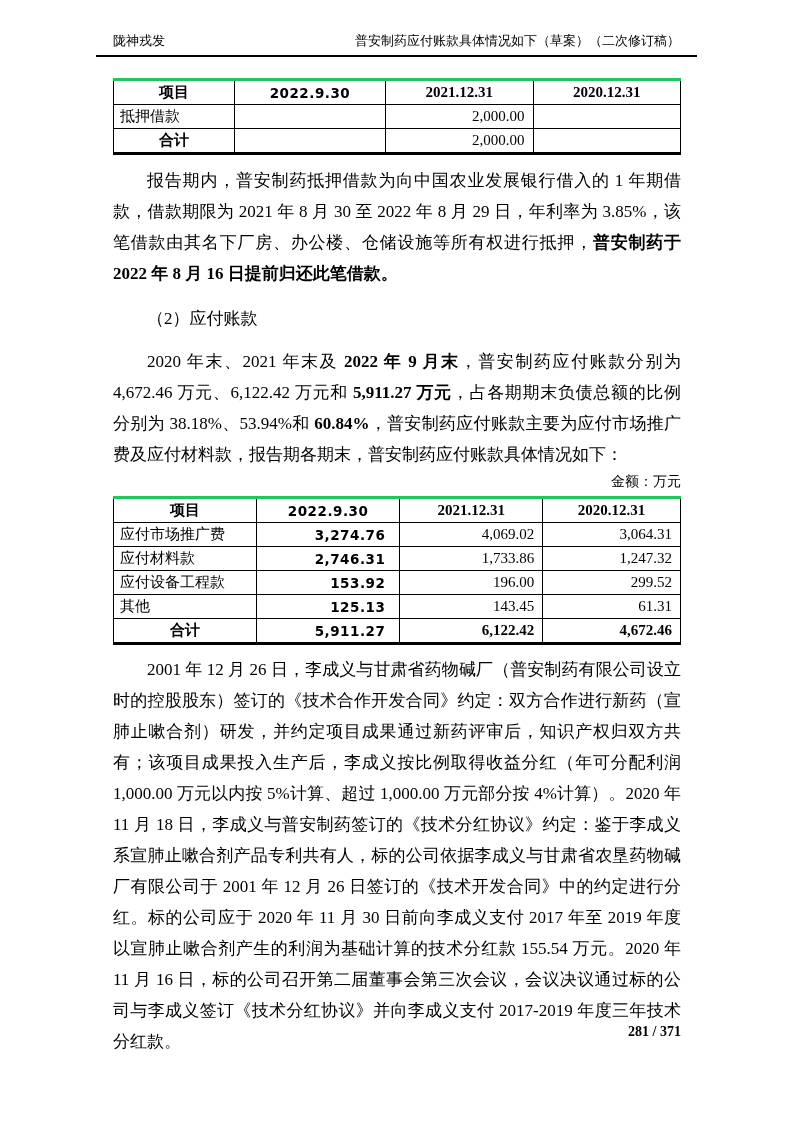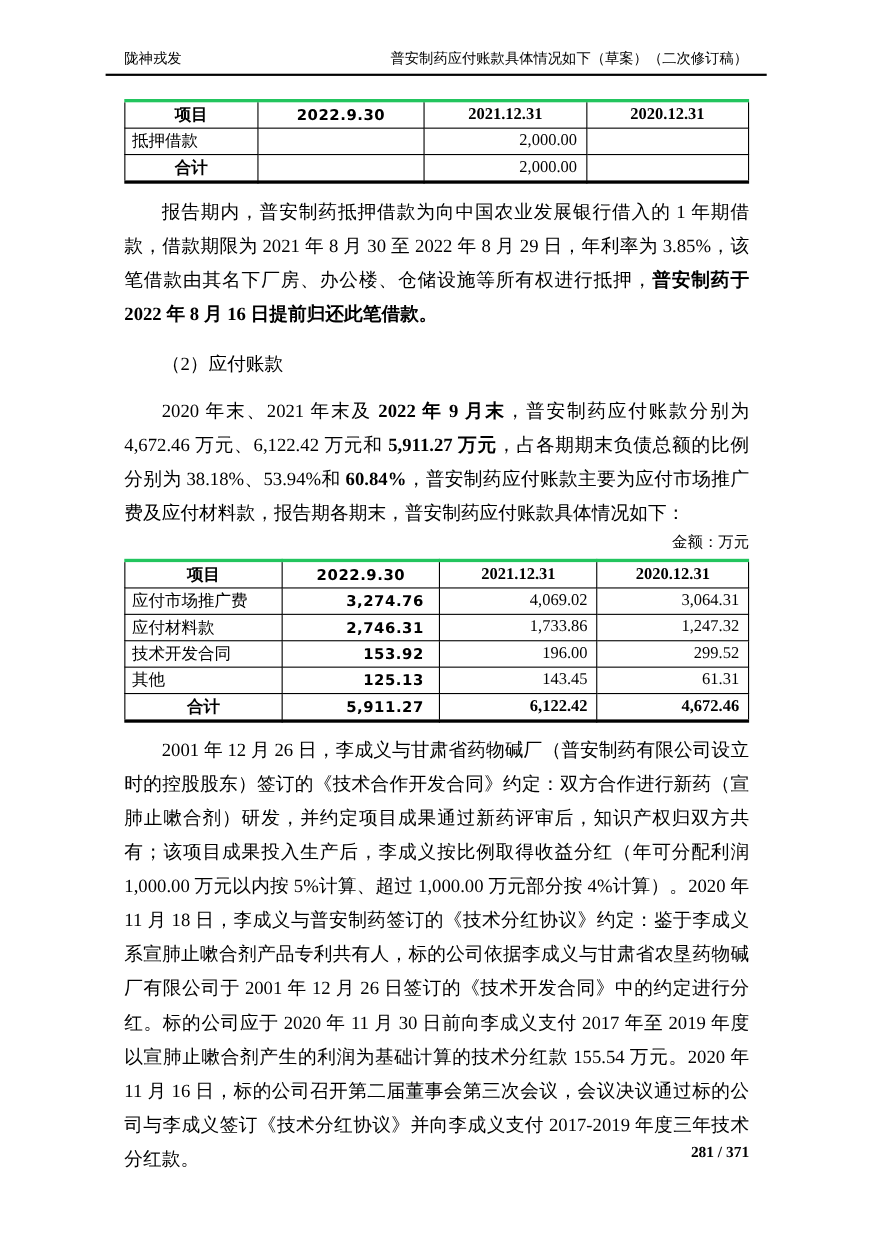--- a/index.html
+++ b/index.html
@@ -5,21 +5,21 @@
   * { margin: 0; padding: 0; box-sizing: border-box; }
   html, body { background: #ffffff; }
   body {
     width: 793px; height: 1122px;
     font-family: "Liberation Serif", "DejaVu Serif", serif;
     color: #000;
   }
   .page {
     position: relative;
     width: 793px; height: 1122px;
-    padding: 44px 112px 0 113px;
+    padding: 32px 112px 0 113px;
   }
   
   .doc-header {
     display: flex; justify-content: space-between; align-items: flex-end;
     margin-left: -17px; margin-right: -16px;
     padding: 0 17px 5px 17px;
     border-bottom: 2px solid #000;
     font-size: 13px; line-height: 18px;
   }
   
@@ -58,21 +58,21 @@
   .p-mortgage  { margin-top: 10px; }
   .h-payables  { margin-top: 14px; font-size: 17px; line-height: 31px; text-indent: 34px; }
   .p-payables  { margin-top: 12px; }
   .p-agreement { margin-top: 9px; }
   .unit-note {
     margin-top: 2px;
     font-size: 14px; line-height: 20px; text-align: right;
   }
   
   .doc-footer {
-    position: absolute; right: 112px; bottom: 65px;
+    position: absolute; right: 112px; bottom: 82px;
     font-size: 14px; font-weight: bold;
     font-family: "Liberation Serif", "DejaVu Serif", serif;
   }
 </style>
 </head>
 <body>
 
 <div class="page">
 
   <div class="doc-header">
@@ -137,21 +137,21 @@
       <td class="c-num">4,069.02</td>
       <td class="c-num">3,064.31</td>
     </tr>
     <tr>
       <td class="c-label">应付材料款</td>
       <td class="c-num bnum">2,746.31</td>
       <td class="c-num">1,733.86</td>
       <td class="c-num">1,247.32</td>
     </tr>
     <tr>
-      <td class="c-label">技术开发合同</td>
+      <td class="c-label">应付设备工程款</td>
       <td class="c-num bnum">153.92</td>
       <td class="c-num">196.00</td>
       <td class="c-num">299.52</td>
     </tr>
     <tr>
       <td class="c-label">其他</td>
       <td class="c-num bnum">125.13</td>
       <td class="c-num">143.45</td>
       <td class="c-num">61.31</td>
     </tr>

